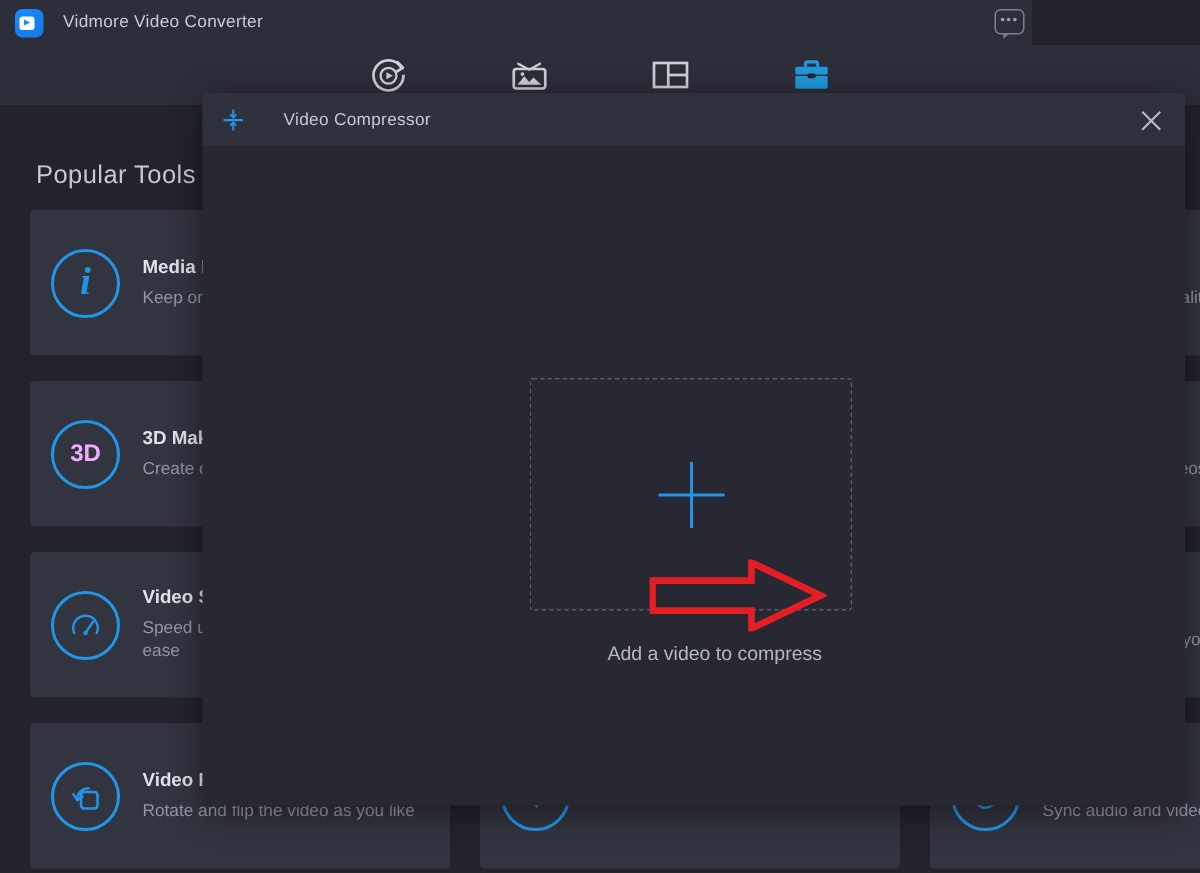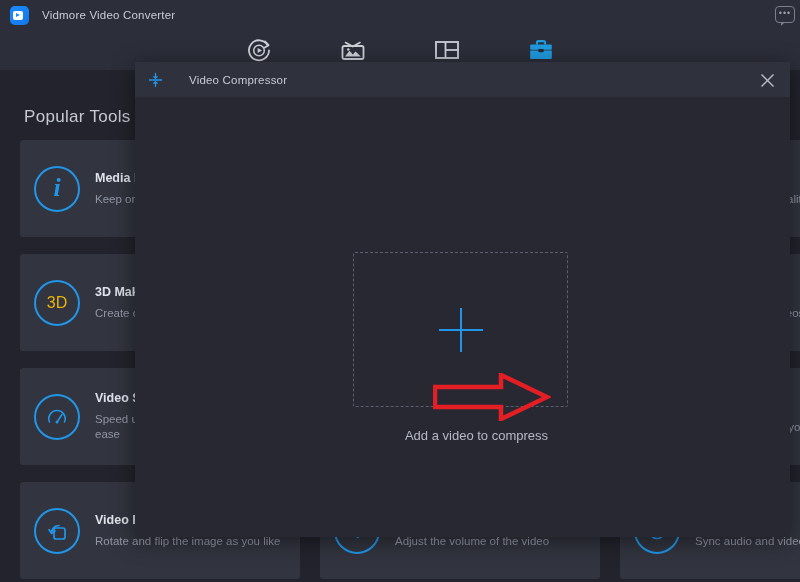--- a/index.html
+++ b/index.html
@@ -13,21 +13,21 @@
 
   #app {
     position: relative;
     width: 800px; height: 582px;
     background: #22232c;
   }
 
   
   .titlebar {
     position: absolute; left: 0; top: 0;
-    width: 800px; height: 30px;
+    width: 688px; height: 30px;
     background: #2c2e3a;
     display: flex; align-items: center;
   }
   .logo {
     width: 19px; height: 19px;
     margin-left: 10px;
     border-radius: 5px;
     background: linear-gradient(135deg, #1a8cff 0%, #1477e6 100%);
     position: relative;
     flex: none;
@@ -120,21 +120,21 @@
     color: #2196e8;
     position: relative;
   }
   .tool-icon .glyph-i {
     font-family: "Liberation Serif", serif;
     font-style: italic; font-weight: bold;
     font-size: 26px; line-height: 1;
     color: #2196e8; margin-top: -1px;
   }
   .tool-icon .glyph-3d {
-    font-size: 16px; font-weight: normal; color: #eab308;
+    font-size: 16px; font-weight: bold; color: #f0abfc;
   }
   .tool-text { min-width: 0; }
   .tool-name {
     font-size: 12.5px; font-weight: bold; color: #dfe2ea;
     margin-bottom: 7px; white-space: nowrap;
   }
   .tool-desc {
     font-size: 11.5px; color: #9296a4;
     line-height: 15px; max-width: 190px;
   }
@@ -384,34 +384,33 @@
       <div class="tool-card">
         <div class="tool-icon">
           <svg width="28" height="28" viewBox="0 0 28 28">
             <rect x="11" y="11" width="11" height="11" rx="2" fill="none" stroke="#2196e8" stroke-width="1.7"></rect>
             <path d="M8.5 16 A7.5 7.5 0 0 1 16 8.5" fill="none" stroke="#2196e8" stroke-width="1.7" stroke-linecap="round"></path>
             <path d="M6 12.6 L8.6 16.4 L12 14" fill="none" stroke="#2196e8" stroke-width="1.7" stroke-linejoin="round" stroke-linecap="round"></path>
           </svg>
         </div>
         <div class="tool-text">
           <div class="tool-name">Video Rotator</div>
-          <div class="tool-desc">Rotate and flip the image as you like</div>
+          <div class="tool-desc">Rotate and flip the video as you like</div>
         </div>
       </div>
 
       <div class="tool-card">
         <div class="tool-icon">
           <svg width="26" height="26" viewBox="0 0 26 26">
             <path d="M6 10.5 H9.5 L14 6.5 V19.5 L9.5 15.5 H6 Z" fill="none" stroke="#2196e8" stroke-width="1.6" stroke-linejoin="round"></path>
             <path d="M17 10 A5 5 0 0 1 17 16" fill="none" stroke="#2196e8" stroke-width="1.6" stroke-linecap="round"></path>
           </svg>
         </div>
         <div class="tool-text">
           <div class="tool-name">Volume Booster</div>
-          <div class="tool-desc">Adjust the volume of the video</div>
         </div>
       </div>
 
       <div class="tool-card">
         <div class="tool-icon">
           <svg width="26" height="26" viewBox="0 0 26 26">
             <path d="M5.5 13 A7.5 7.5 0 0 1 18.5 8" fill="none" stroke="#2196e8" stroke-width="1.6" stroke-linecap="round"></path>
             <path d="M20.5 13 A7.5 7.5 0 0 1 7.5 18" fill="none" stroke="#2196e8" stroke-width="1.6" stroke-linecap="round"></path>
             <path d="M15.5 6 L19 8.3 L16.4 11" fill="none" stroke="#2196e8" stroke-width="1.6" stroke-linejoin="round"></path>
             <path d="M10.5 20 L7 17.7 L9.6 15" fill="none" stroke="#2196e8" stroke-width="1.6" stroke-linejoin="round"></path>

